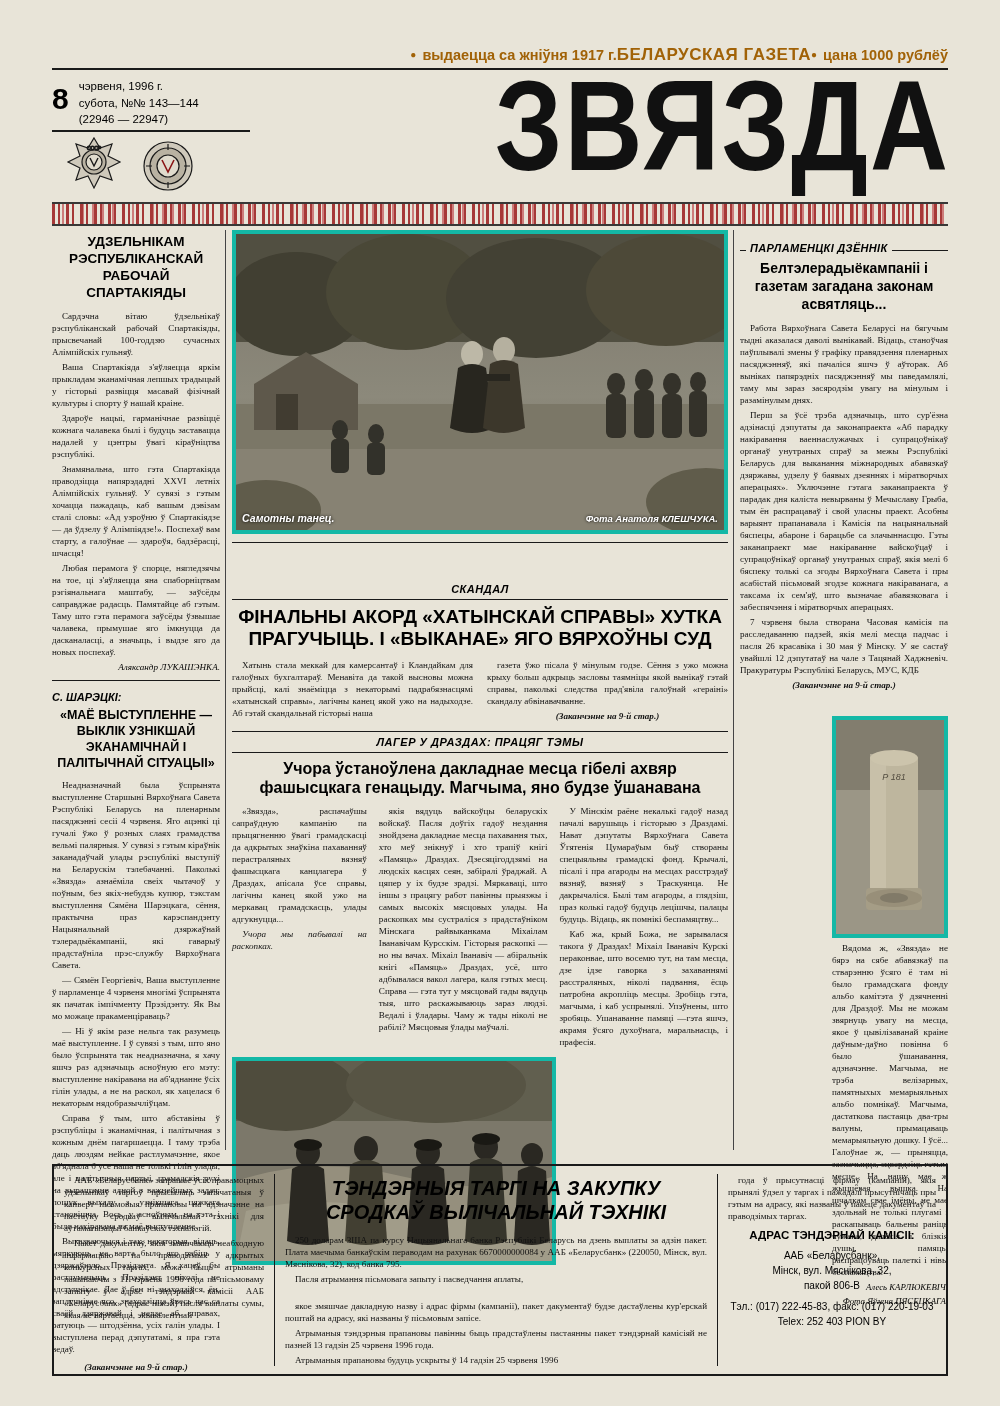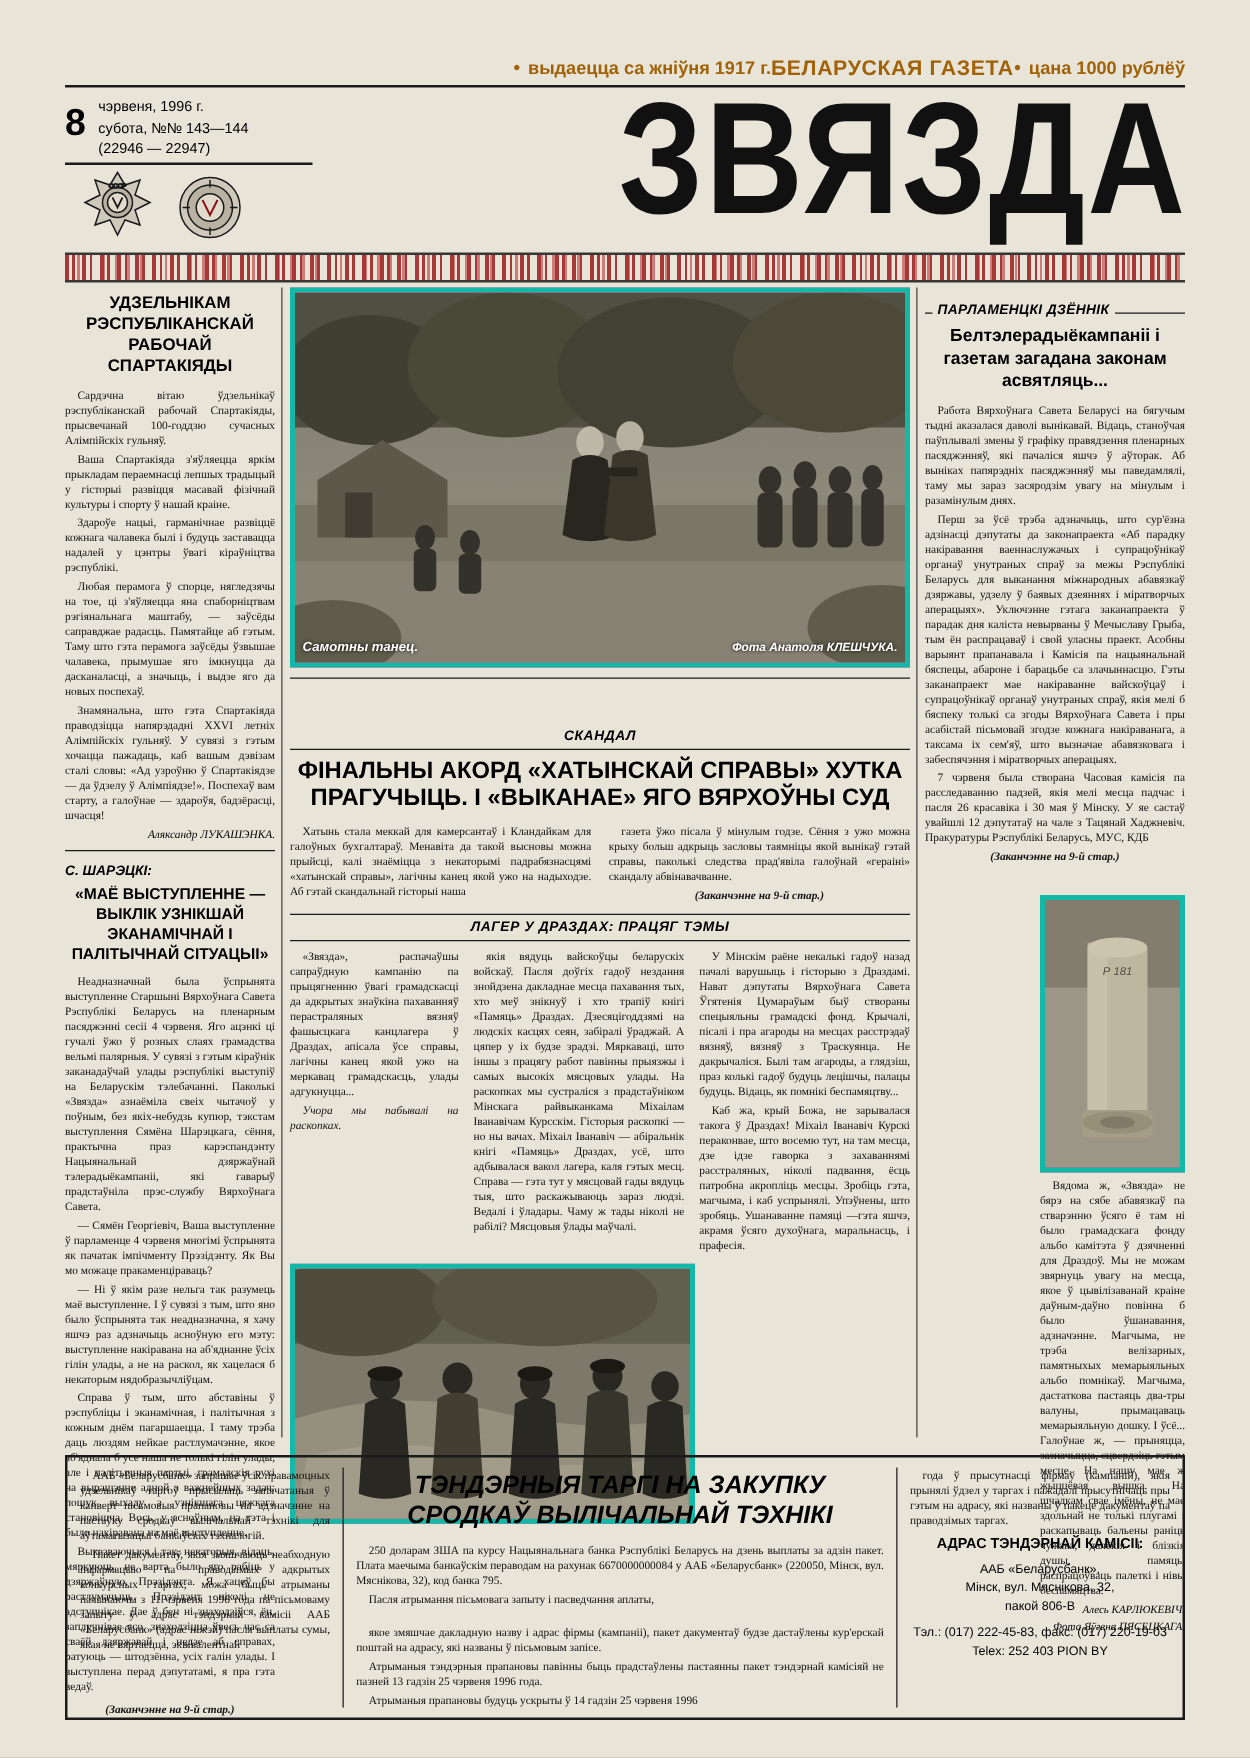--- a/index.html
+++ b/index.html
@@ -351,24 +351,24 @@
   <div class="ornament"></div>
 
   <div class="content">
 
     <div class="vrule" style="left:173px; top:0; height:920px;"></div>
     <div class="vrule" style="left:681px; top:0; height:920px;"></div>
 
     <div class="col-left">
       <h1>УДЗЕЛЬНІКАМ РЭСПУБЛІКАНСКАЙ РАБОЧАЙ СПАРТАКІЯДЫ</h1>
       <p class="body">Сардэчна вітаю ўдзельнікаў рэспубліканскай рабочай Спартакіяды, прысвечанай 100-годдзю сучасных Алімпійскіх гульняў.</p>
-      <p class="body">Ваша Спартакіяда з'яўляецца яркім прыкладам пераемнасці лепшых традыцый у гісторыі развіцця масавай фізічнай культуры і спорту ў нашай краіне.</p>
+      <p class="body">Ваша Спартакіяда з'яўляецца яркім прыкладам эканамічная лепшых традыцый у гісторыі развіцця масавай фізічнай культуры і спорту ў нашай краіне.</p>
       <p class="body">Здароўе нацыі, гарманічнае развіццё кожнага чалавека былі і будуць заставацца надалей у цэнтры ўвагі кіраўніцтва рэспублікі.</p>
+      <p class="body">Знамянальна, што гэта Спартакіяда праводзіцца напярэдадні XXVI летніх Алімпійскіх гульняў. У сувязі з гэтым хочацца пажадаць, каб вашым дэвізам сталі словы: «Ад узроўню ў Спартакіядзе — да ўдзелу ў Алімпіядзе!». Поспехаў вам старту, а галоўнае — здароўя, бадзёрасці, шчасця!</p>
       <p class="body">Любая перамога ў спорце, нягледзячы на тое, ці з'яўляецца яна спаборніцтвам рэгіянальнага маштабу, — заўсёды саправджае радасць. Памятайце аб гэтым. Таму што гэта перамога заўсёды ўзвышае чалавека, прымушае яго імкнуцца да дасканаласці, а значыць, і выдзе яго да новых поспехаў.</p>
-      <p class="body">Знамянальна, што гэта Спартакіяда праводзіцца напярэдадні XXVI летніх Алімпійскіх гульняў. У сувязі з гэтым хочацца пажадаць, каб вашым дэвізам сталі словы: «Ад узроўню ў Спартакіядзе — да ўдзелу ў Алімпіядзе!». Поспехаў вам старту, а галоўнае — здароўя, бадзёрасці, шчасця!</p>
       <div class="sig">Аляксандр ЛУКАШЭНКА.</div>
 
       <div class="hrule" style="position:relative; margin:8px 0 6px 0; height:1px;"></div>
 
       <div class="byline-name">С. ШАРЭЦКІ:</div>
       <div class="sub-head">«МАЁ ВЫСТУПЛЕННЕ — ВЫКЛІК УЗНІКШАЙ ЭКАНАМІЧНАЙ І ПАЛІТЫЧНАЙ СІТУАЦЫІ»</div>
       <p class="body">Неадназначнай была ўспрынята выступленне Старшыні Вярхоўнага Савета Рэспублікі Беларусь на пленарным пасяджэнні сесіі 4 чэрвеня. Яго ацэнкі ці гучалі ўжо ў розных слаях грамадства вельмі палярныя. У сувязі з гэтым кіраўнік заканадаўчай улады рэспублікі выступіў на Беларускім тэлебачанні. Паколькі «Звязда» азнаёміла свеіх чытачоў у поўным, без якіх-небудзь купюр, тэкстам выступлення Сямёна Шарэцкага, сёння, практычна праз карэспандэнту Нацыянальнай дзяржаўнай тэлерадыёкампаніі, які гаварыў прадстаўніла прэс-службу Вярхоўнага Савета.</p>
       <p class="body">— Сямён Георгіевіч, Ваша выступленне ў парламенце 4 чэрвеня многімі ўспрынята як пачатак імпічменту Прэзідэнту. Як Вы мо можаце пракаменціраваць?</p>
       <p class="body">— Ні ў якім разе нельга так разумець маё выступленне. І ў сувязі з тым, што яно было ўспрынята так неадназначна, я хачу яшчэ раз адзначыць асноўную его мэту: выступленне накіравана на аб'яднанне ўсіх гілін улады, а не на раскол, як хацелася б некаторым нядобразычліўцам.</p>
       <p class="body">Справа ў тым, што абставіны ў рэспубліцы і эканамічная, і палітычная з кожным днём пагаршаецца. І таму трэба даць люздям нейкае растлумачэнне, якое аб'яднала б усе наша не толькі гілін улады, але і палітычныя партыі, грамадскія рухі на вырашэнне адной з важнейшых задач: пошук выхаду з узнікшага цяжкага становішча. Вось, у асноўным, на гэта і было накіравана на маё выступленне.</p>
@@ -451,20 +451,21 @@
         <div style="flex:1;">
           <p class="body">газета ўжо пісала ў мінулым годзе. Сёння з ужо можна крыху больш адкрыць засловы таямніцы якой вынікаў гэтай справы, паколькі следства прад'явіла галоўнай «гераіні» скандалу абвінавачванне.</p>
           <p class="body noind" style="text-align:center; font-weight:bold; font-style:italic;">(Заканчэнне на 9-й стар.)</p>
         </div>
       </div>
 
       <div class="hrule" style="position:relative; margin:6px 0 4px 0;"></div>
       <div class="kicker" style="text-align:center;">ЛАГЕР У ДРАЗДАХ: ПРАЦЯГ ТЭМЫ</div>
       <div class="hrule" style="position:relative; margin:4px 0 6px 0;"></div>
 
+      <div class="headline-md">Учора ўстаноўлена дакладнае месца гібелі ахвяр фашысцкага генацыду. Магчыма, яно будзе ўшанавана</div>
 
       <div style="display:flex; gap:12px;">
         <div style="flex:1;">
           <p class="body">«Звязда», распачаўшы сапраўдную кампанію па прыцягненню ўвагі грамадскасці да адкрытых знаўкіна пахаванняў перастраляных вязняў фашысцкага канцлагера ў Драздах, апісала ўсе справы, лагічны канец якой ужо на меркавац грамадскасць, улады адгукнуцца...</p>
           <p class="body" style="font-style:italic;">Учора мы пабывалі на раскопках.</p>
         </div>
         <div style="flex:1.25;">
           <p class="body">якія вядуць вайскоўцы беларускіх войскаў. Пасля доўгіх гадоў нездання знойдзена дакладнае месца пахавання тых, хто меў знікнуў і хто трапіў кнігі «Памяць» Драздах. Дзесяцігоддзямі на людскіх касцях сеян, забіралі ўраджай. А цяпер у іх будзе зрадзі. Мяркаваці, што іншы з працягу работ павінны прыязжы і самых высокіх мясцовых улады. На раскопках мы сустраліся з прадстаўніком Мінскага райвыканкама Міхаілам Іванавічам Курсскім. Гісторыя раскопкі — но ны вачах. Міхаіл Іванавіч — абіральнік кнігі «Памяць» Драздах, усё, што адбывалася вакол лагера, каля гэтых месц. Справа — гэта тут у мясцовай гады вядуць тыя, што раскажываюць зараз людзі. Ведалі і ўладары. Чаму ж тады ніколі не рабілі? Мясцовыя ўлады маўчалі.</p>
         </div>
         <div style="flex:1.25;">

